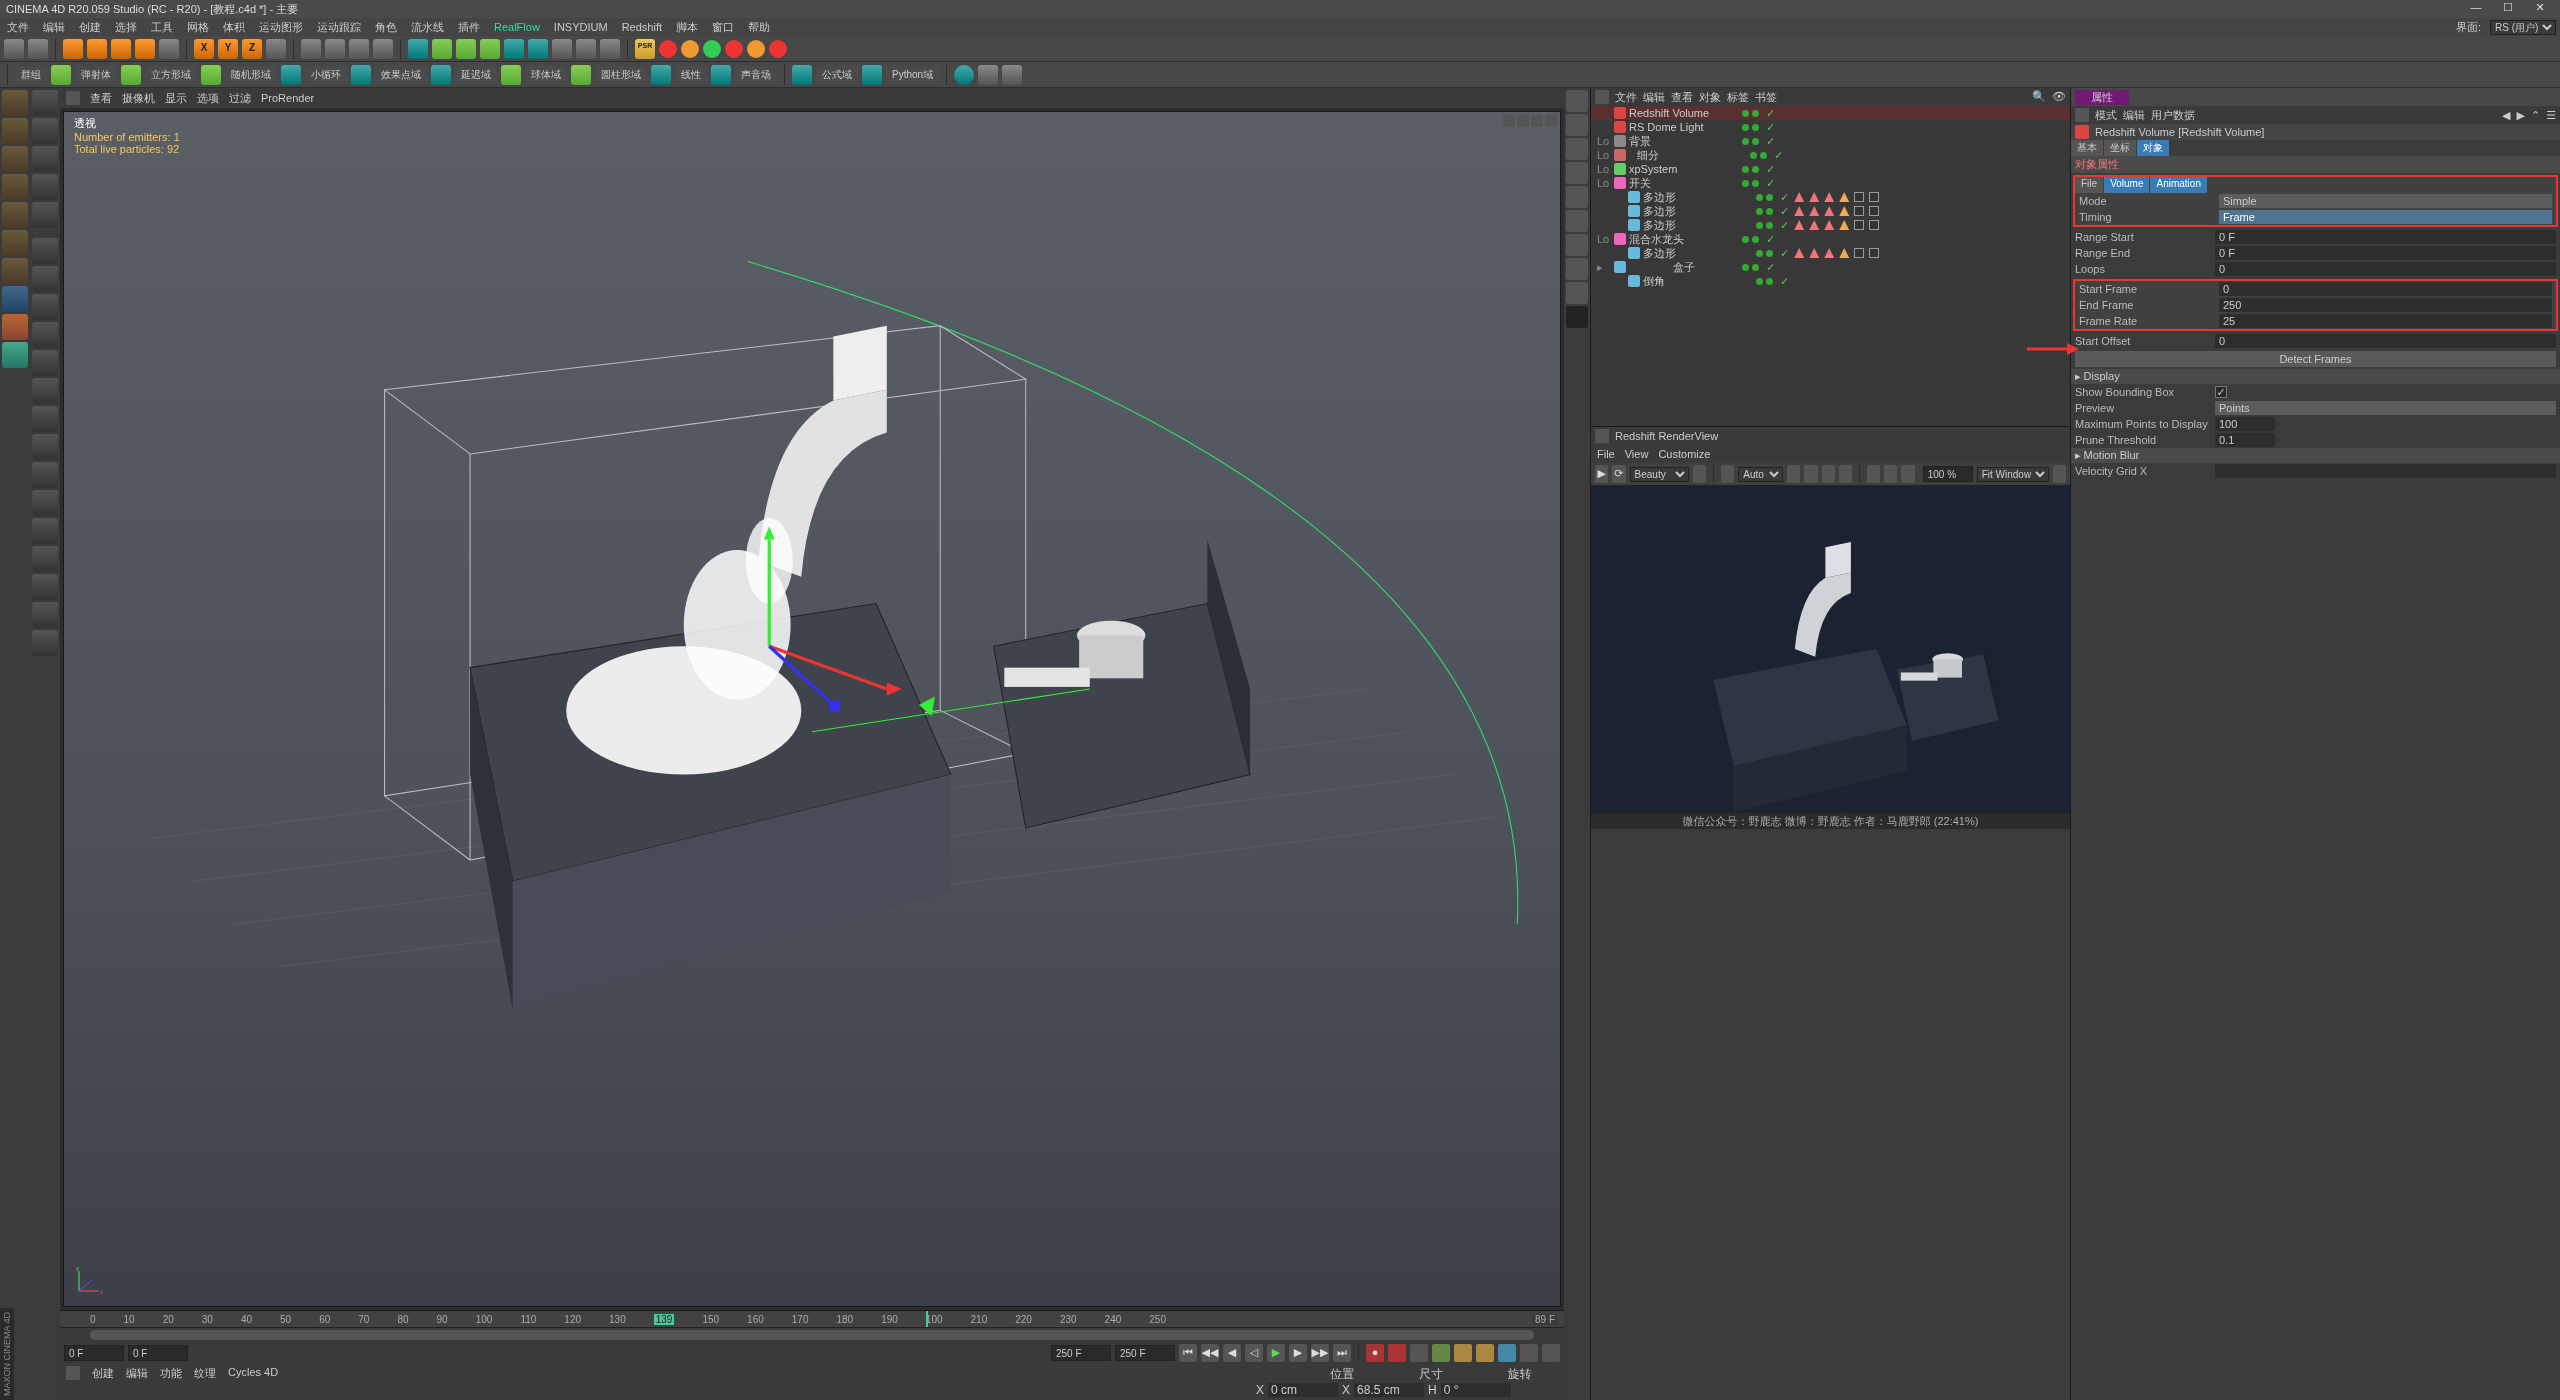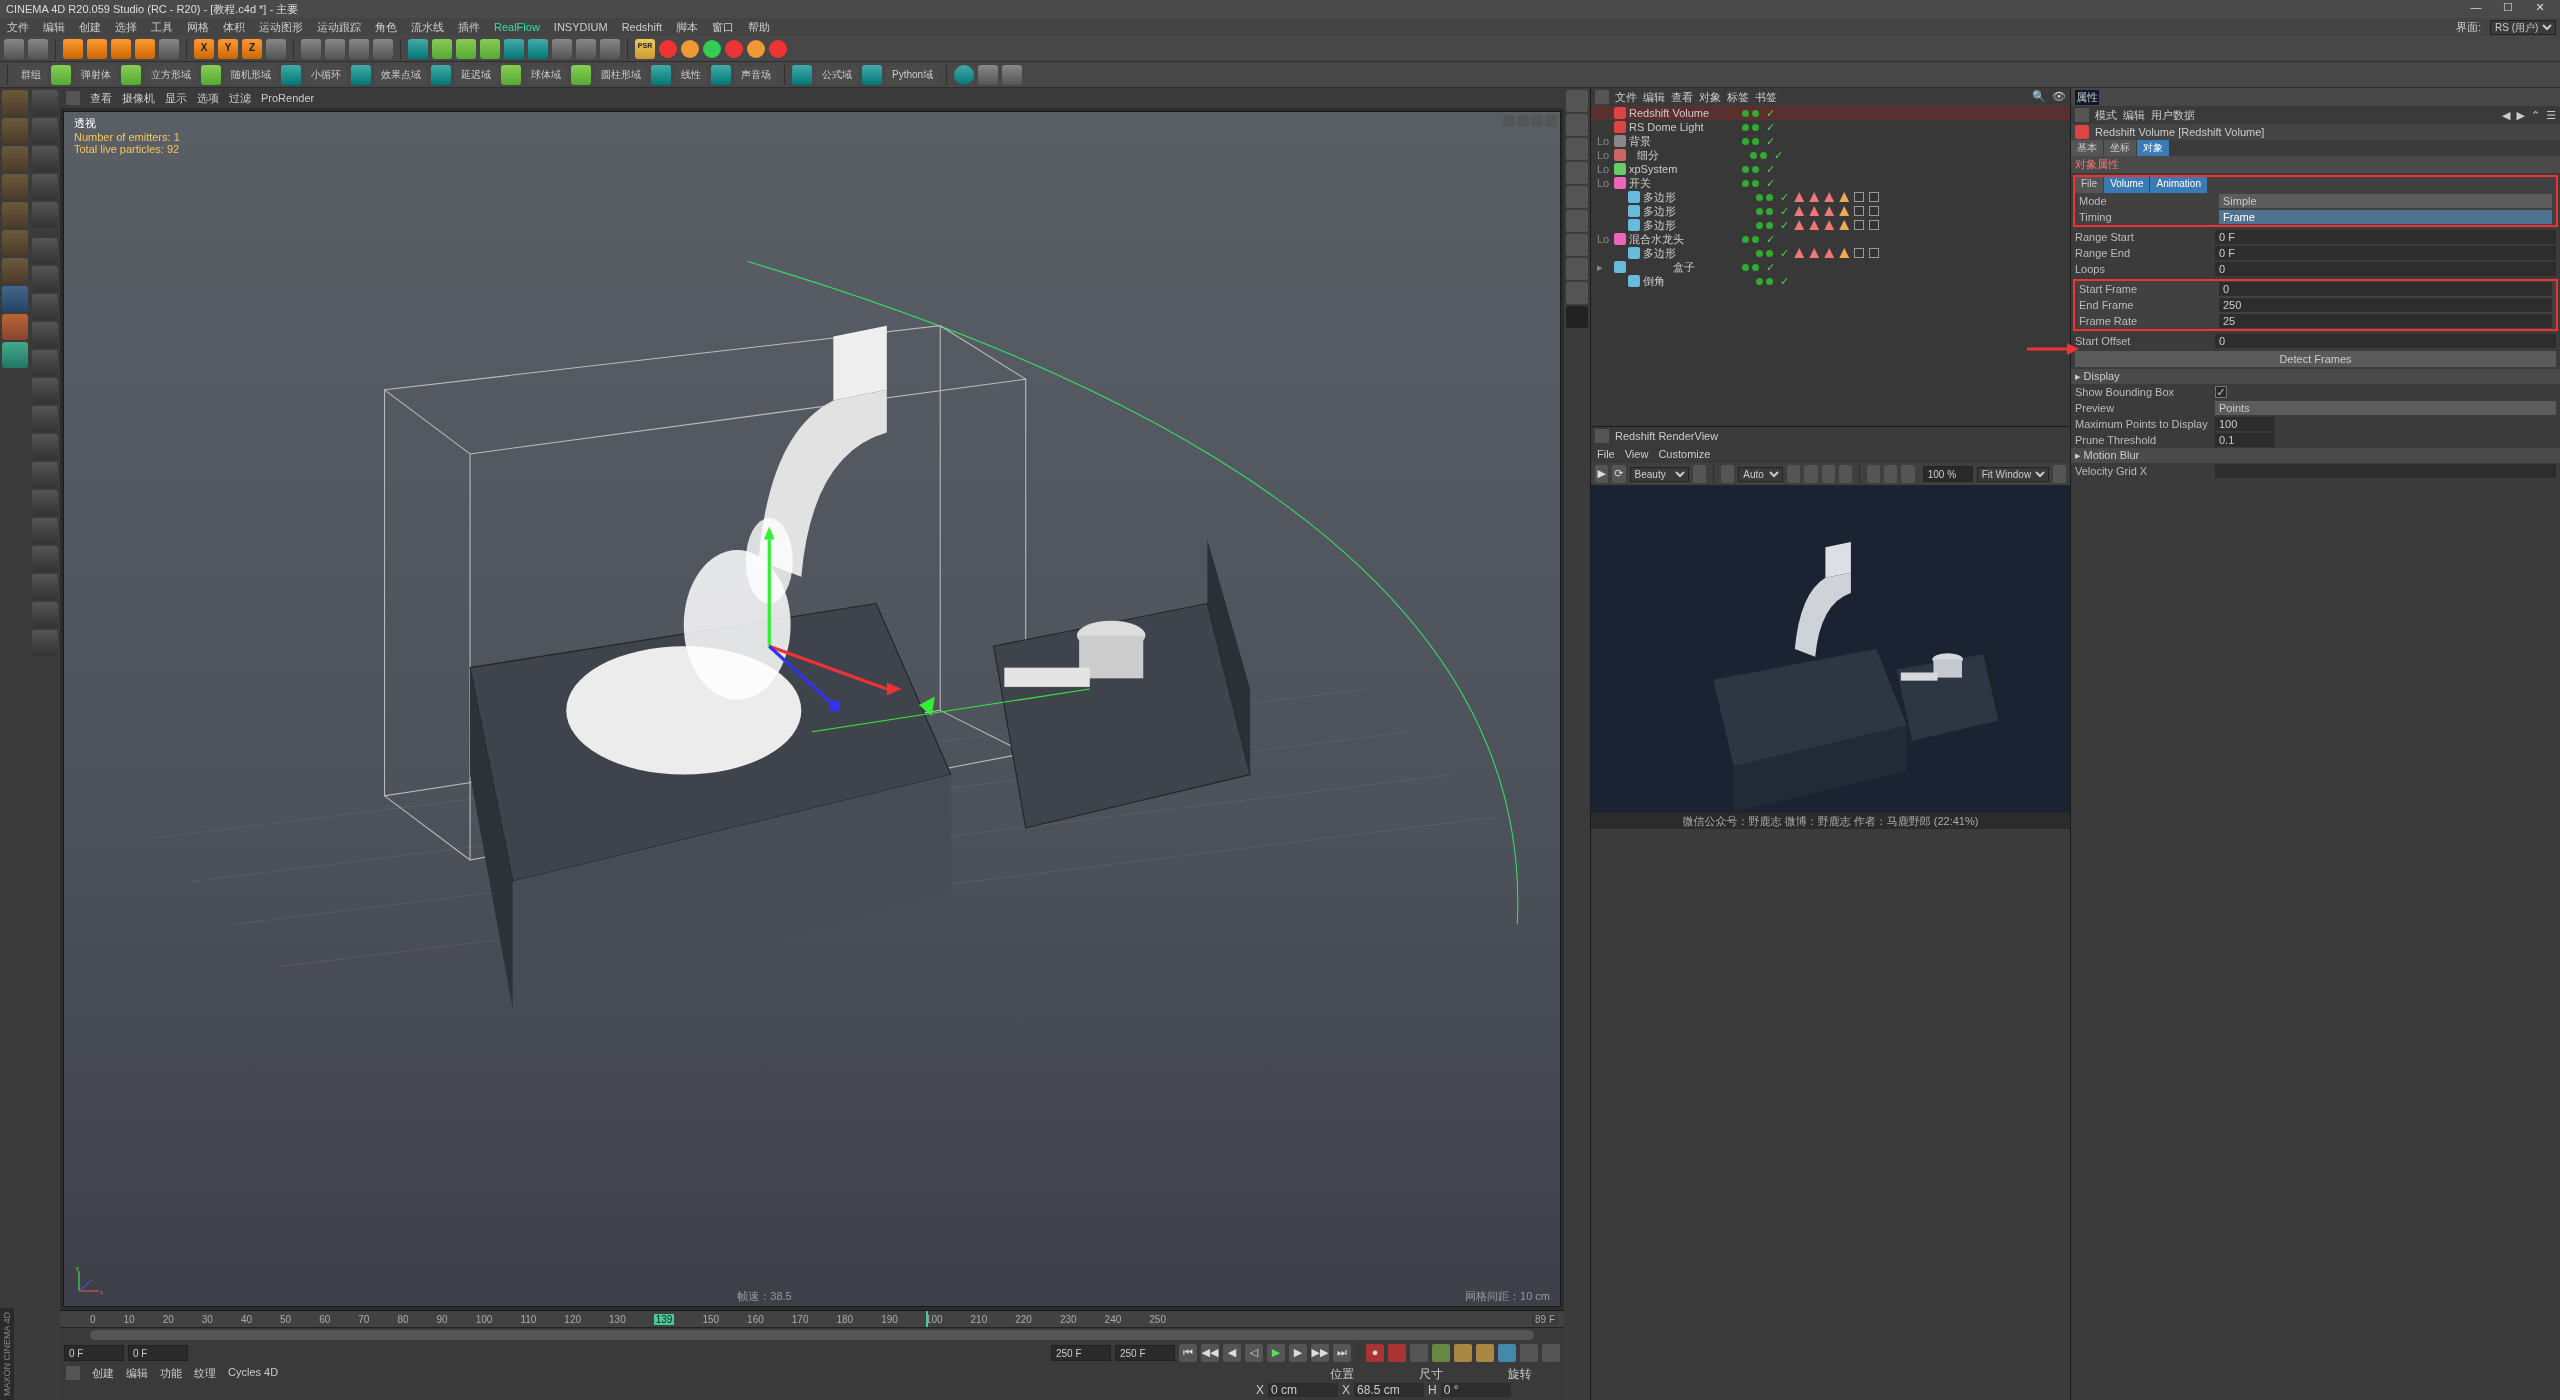--- a/index.html
+++ b/index.html
@@ -312,24 +312,20 @@
       </svg>
       <div class="gizmo">
         <svg viewBox="0 0 30 30">
             <line x1="5" y1="25" x2="5" y2="5" stroke="#5e5"></line>
             <line x1="5" y1="25" x2="25" y2="25" stroke="#e55"></line>
             <line x1="5" y1="25" x2="18" y2="14" stroke="#55e"></line>
             <text x="2" y="4" fill="#5e5" font-size="6">y</text>
             <text x="26" y="28" fill="#e55" font-size="6">x</text>
           </svg>
       </div>
-      <div class="vp-bottom">
-        <span>帧速：</span><span>38.5</span>
-        <span style="float:right; padding-right:10px"><span>网格间距：</span><span>10 cm</span></span>
-      </div>
     </div>
 
     <div class="timeline">
       <div class="ruler">
         <div class="playhead" style="left:calc(30px + 139/250*100%)"></div>
         <span>0</span>
           <span>10</span>
           <span>20</span>
           <span>30</span>
           <span>40</span>
@@ -643,21 +639,21 @@
           <rect x="672" y="340" width="56" height="36" fill="#c6c9ce"></rect>
           <rect x="608" y="366" width="72" height="16" fill="#d6d8dc"></rect>
         </svg>
       </div>
       <div class="rv-footer">微信公众号：野鹿志   微博：野鹿志   作者：马鹿野郎 (22:41%)</div>
     </div>
   </div>
 
   <div class="rightblock" style="width:490px;position:relative">
     <div class="panel-hdr" style="background:#474747">
-      <span style="background:#0f172a;padding:0 1px">属性</span>
+      <span style="background:#701a75;padding:0 16px">属性</span>
     </div>
     <div class="attrib">
       <div class="panel-hdr">
         <span class="ico" style="background:#555"></span>
         <span>模式</span>
         <span>编辑</span>
         <span>用户数据</span>
         <span style="margin-left:auto">◀</span>
           <span>▶</span>
         <span>⌃</span>

